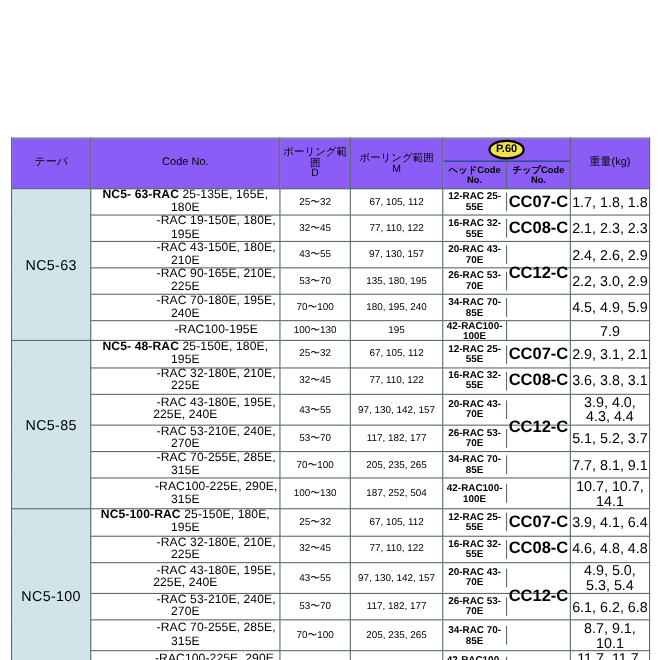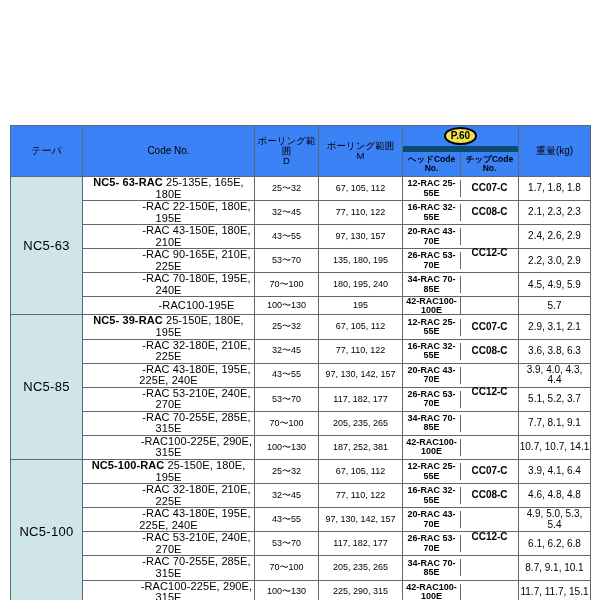--- a/index.html
+++ b/index.html
@@ -30,21 +30,21 @@
     border: 1px solid #5a6a72;
     padding: 0;
     text-align: center;
     vertical-align: middle;
     height: 17px;
     line-height: 1.05;
     font-weight: normal;
   }
   
   .hdr td {
-    background: #3b82f6;
+    background: #8b5cf6;
     height: 46px;
     font-size: 10px;
     font-weight: bold;
   }
   .hdr .two-line {
     display: block;
     font-size: 9.5px;
   }
   .p60 {
     display: inline-block;
@@ -70,28 +70,28 @@
     letter-spacing: 0.1px;
   }
   .code .bold {
     font-weight: bold;
   }
   .headcode {
     font-size: 9px;
     font-weight: bold;
   }
   .chipcode {
-    font-size: 10px;
+    font-size: 15px;
     font-weight: bold;
   }
   .num {
     font-size: 9px;
   }
   .weight {
-    font-size: 10px;
+    font-size: 13px;
   }
 </style>
 </head>
 <body>
 
 <div id="page">
 
   <table class="spec">
     <colgroup>
       <col style="width:72px">
@@ -110,21 +110,21 @@
           <span class="two-line">D</span>
         </td>
         <td>
           <span class="two-line">ボーリング範囲</span>
           <span class="two-line">M</span>
         </td>
         <td style="padding:0">
           <div style="height:20px;display:flex;align-items:center;justify-content:center;">
             <span class="p60">P.60</span>
           </div>
-          <div style="display:flex;height:24px;border-top:6px solid #0c4a6e;">
+          <div style="display:flex;height:24px;border-top:1px solid #0c4a6e;">
             <div class="left" style="flex:1;display:flex;align-items:center;justify-content:center;border-right:1px solid #5a6a72;">
               <span style="font-size:8.5px;font-weight:bold;">ヘッドCode No.</span>
             </div>
             <div style="flex:1;display:flex;align-items:center;justify-content:center;">
               <span style="font-size:8.5px;font-weight:bold;">チップCode No.</span>
             </div>
           </div>
         </td>
         <td>重量(kg)</td>
       </tr>
@@ -137,21 +137,21 @@
           <td class="num">67, 105, 112</td>
           <td style="padding: 0px;">
             <div style="display: flex; height: 17px;">
               <div class="headcode" style="flex: 1 1 0%; display: flex; align-items: center; justify-content: center; border-right: 1px solid rgb(90, 106, 114);">12-RAC 25- 55E</div>
               <div class="chipcode" style="flex: 1 1 0%; display: flex; align-items: center; justify-content: center;">CC07-C</div>
             </div>
           </td>
           <td class="weight">1.7, 1.8, 1.8</td>
         </tr>
         <tr>
-          <td class="code"><span style="margin-left: 56px;">-RAC 22-150E, 180E, 195E</span></td>
+          <td class="code"><span style="margin-left: 56px;">-RAC 19-150E, 180E, 195E</span></td>
           <td class="num">32〜45</td>
           <td class="num">77, 110, 122</td>
           <td style="padding: 0px;">
             <div style="display: flex; height: 17px;">
               <div class="headcode" style="flex: 1 1 0%; display: flex; align-items: center; justify-content: center; border-right: 1px solid rgb(90, 106, 114);">16-RAC 32- 55E</div>
               <div class="chipcode" style="flex: 1 1 0%; display: flex; align-items: center; justify-content: center;">CC08-C</div>
             </div>
           </td>
           <td class="weight">2.1, 2.3, 2.3</td>
         </tr>
@@ -194,46 +194,46 @@
         <tr>
           <td class="code"><span style="margin-left: 56px;">-RAC100-195E</span></td>
           <td class="num">100〜130</td>
           <td class="num">195</td>
           <td style="padding: 0px;">
             <div style="display: flex; height: 17px;">
               <div class="headcode" style="flex: 1 1 0%; display: flex; align-items: center; justify-content: center; border-right: 1px solid rgb(90, 106, 114);">42-RAC100-100E</div>
               <div class="chipcode" style="flex: 1 1 0%; display: flex; align-items: center; justify-content: center;"></div>
             </div>
           </td>
-          <td class="weight">5.7</td>
+          <td class="weight">7.9</td>
         </tr>
         <tr>
           <td class="taper" rowspan="6">NC5-85</td>
-          <td class="code"><span class="bold">NC5- 39-RAC</span><span> 25-150E, 180E, 195E</span></td>
+          <td class="code"><span class="bold">NC5- 48-RAC</span><span> 25-150E, 180E, 195E</span></td>
           <td class="num">25〜32</td>
           <td class="num">67, 105, 112</td>
           <td style="padding: 0px;">
             <div style="display: flex; height: 17px;">
               <div class="headcode" style="flex: 1 1 0%; display: flex; align-items: center; justify-content: center; border-right: 1px solid rgb(90, 106, 114);">12-RAC 25- 55E</div>
               <div class="chipcode" style="flex: 1 1 0%; display: flex; align-items: center; justify-content: center;">CC07-C</div>
             </div>
           </td>
           <td class="weight">2.9, 3.1, 2.1</td>
         </tr>
         <tr>
           <td class="code"><span style="margin-left: 56px;">-RAC 32-180E, 210E, 225E</span></td>
           <td class="num">32〜45</td>
           <td class="num">77, 110, 122</td>
           <td style="padding: 0px;">
             <div style="display: flex; height: 17px;">
               <div class="headcode" style="flex: 1 1 0%; display: flex; align-items: center; justify-content: center; border-right: 1px solid rgb(90, 106, 114);">16-RAC 32- 55E</div>
               <div class="chipcode" style="flex: 1 1 0%; display: flex; align-items: center; justify-content: center;">CC08-C</div>
             </div>
           </td>
-          <td class="weight">3.6, 3.8, 6.3</td>
+          <td class="weight">3.6, 3.8, 3.1</td>
         </tr>
         <tr>
           <td class="code"><span style="margin-left: 56px;">-RAC 43-180E, 195E, 225E, 240E</span></td>
           <td class="num">43〜55</td>
           <td class="num">97, 130, 142, 157</td>
           <td style="padding: 0px;">
             <div style="display: flex; height: 17px;">
               <div class="headcode" style="flex: 1 1 0%; display: flex; align-items: center; justify-content: center; border-right: 1px solid rgb(90, 106, 114);">20-RAC 43- 70E</div>
               <div class="chipcode" style="flex: 1 1 0%; display: flex; align-items: center; justify-content: center; position: relative; top: 17px;">CC12-C</div>
             </div>
@@ -260,21 +260,21 @@
             <div style="display: flex; height: 17px;">
               <div class="headcode" style="flex: 1 1 0%; display: flex; align-items: center; justify-content: center; border-right: 1px solid rgb(90, 106, 114);">34-RAC 70- 85E</div>
               <div class="chipcode" style="flex: 1 1 0%; display: flex; align-items: center; justify-content: center;"></div>
             </div>
           </td>
           <td class="weight">7.7, 8.1, 9.1</td>
         </tr>
         <tr>
           <td class="code"><span style="margin-left: 56px;">-RAC100-225E, 290E, 315E</span></td>
           <td class="num">100〜130</td>
-          <td class="num">187, 252, 381</td>
+          <td class="num">187, 252, 504</td>
           <td style="padding: 0px;">
             <div style="display: flex; height: 17px;">
               <div class="headcode" style="flex: 1 1 0%; display: flex; align-items: center; justify-content: center; border-right: 1px solid rgb(90, 106, 114);">42-RAC100-100E</div>
               <div class="chipcode" style="flex: 1 1 0%; display: flex; align-items: center; justify-content: center;"></div>
             </div>
           </td>
           <td class="weight">10.7, 10.7, 14.1</td>
         </tr>
         <tr>
           <td class="taper" rowspan="6">NC5-100</td>

